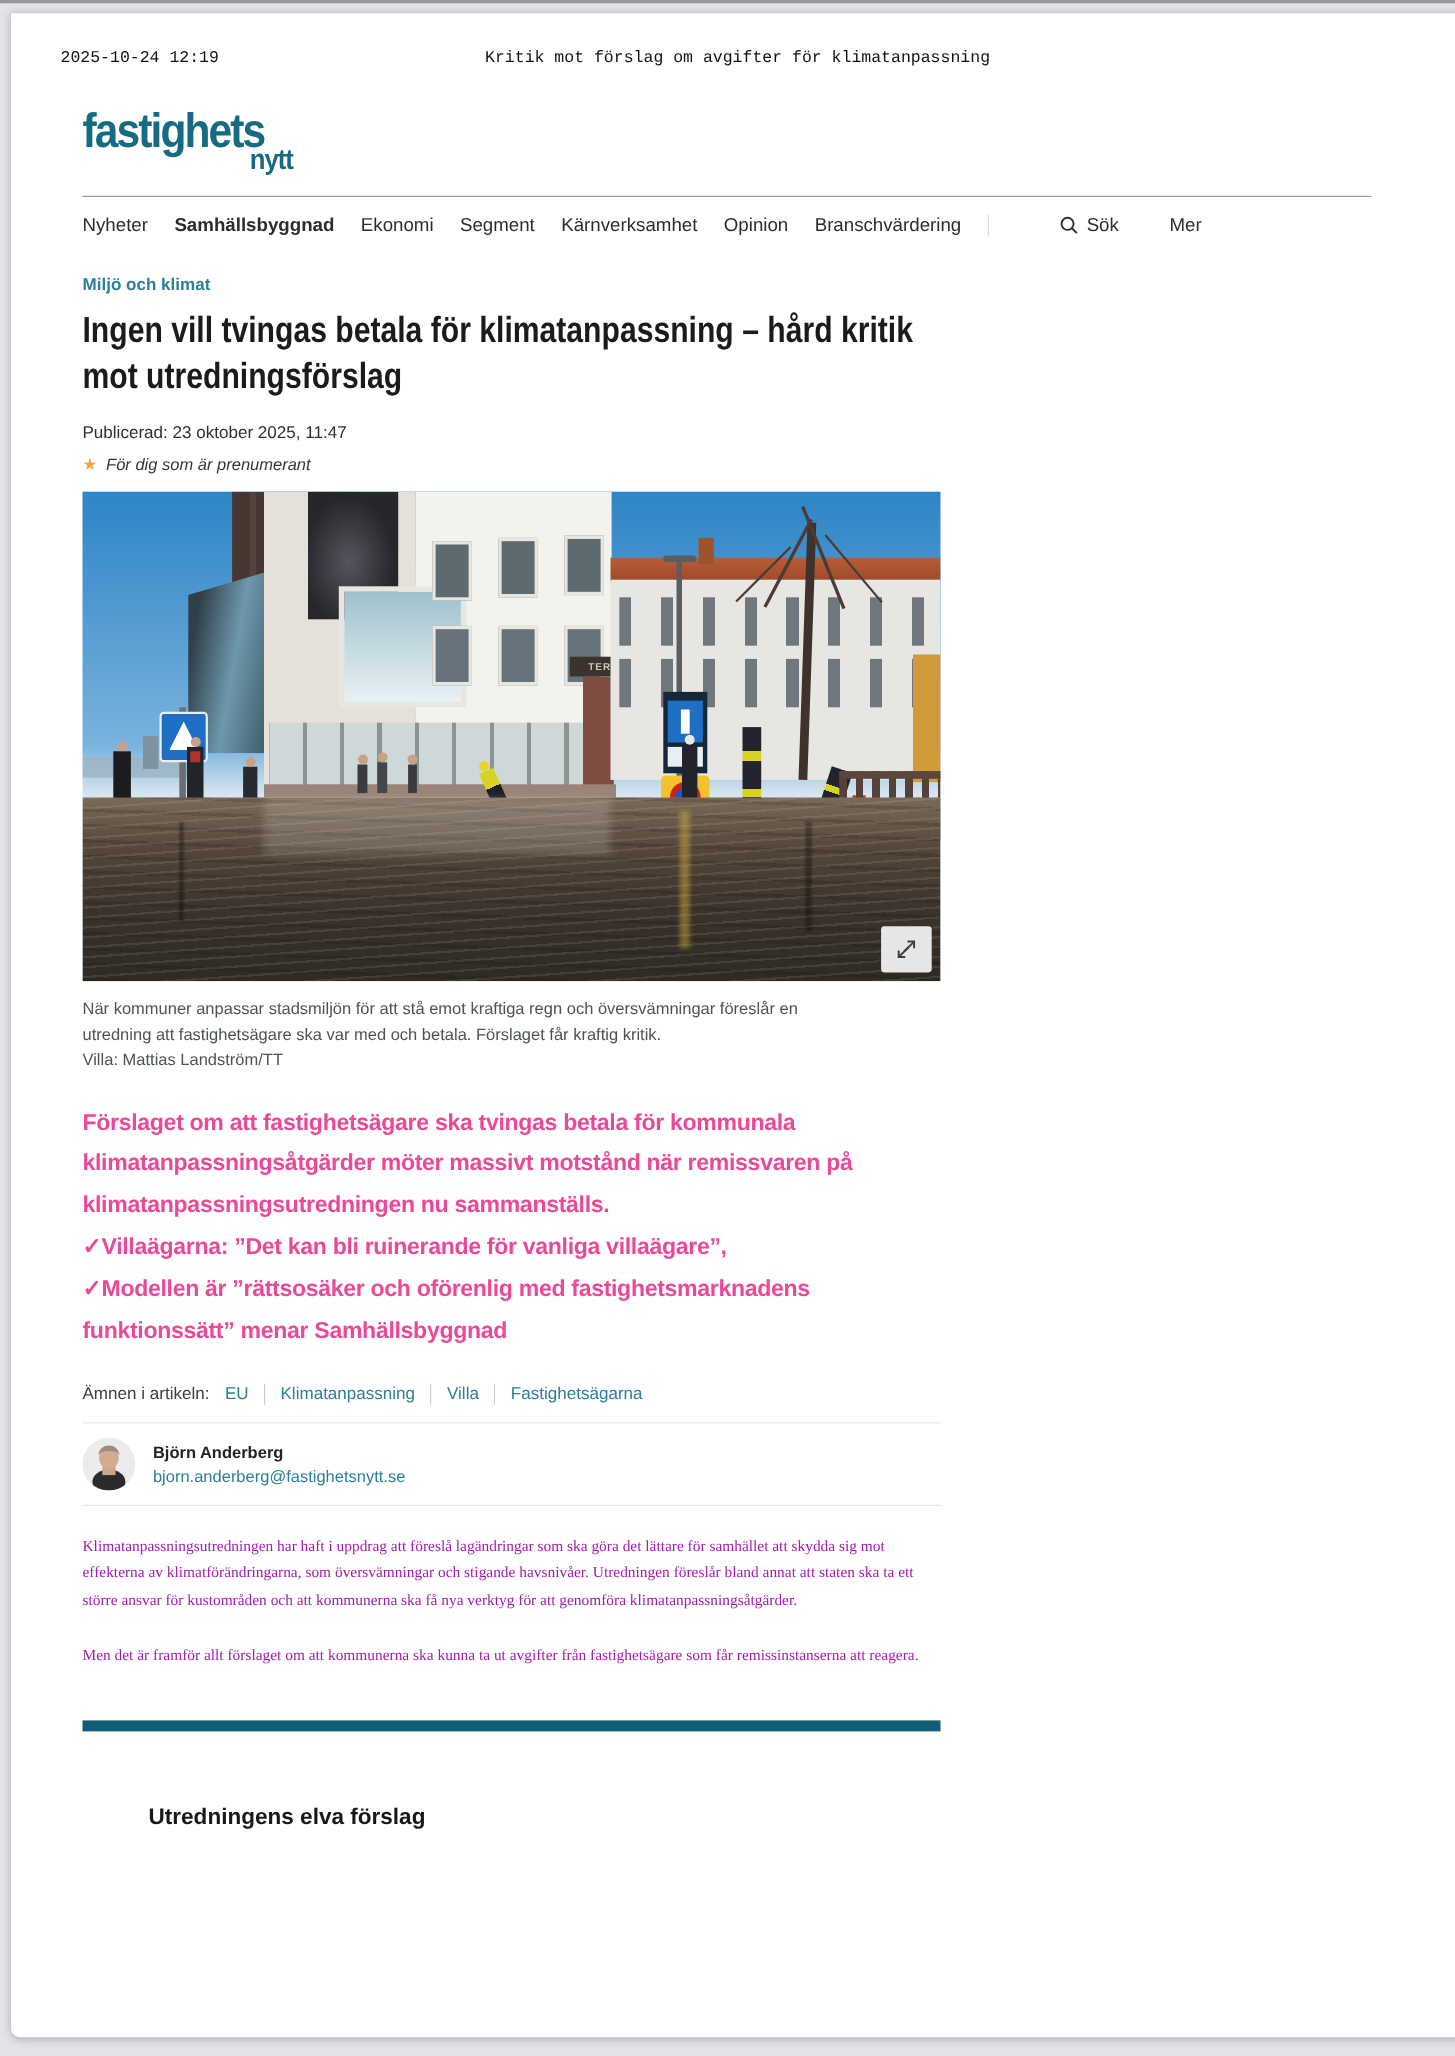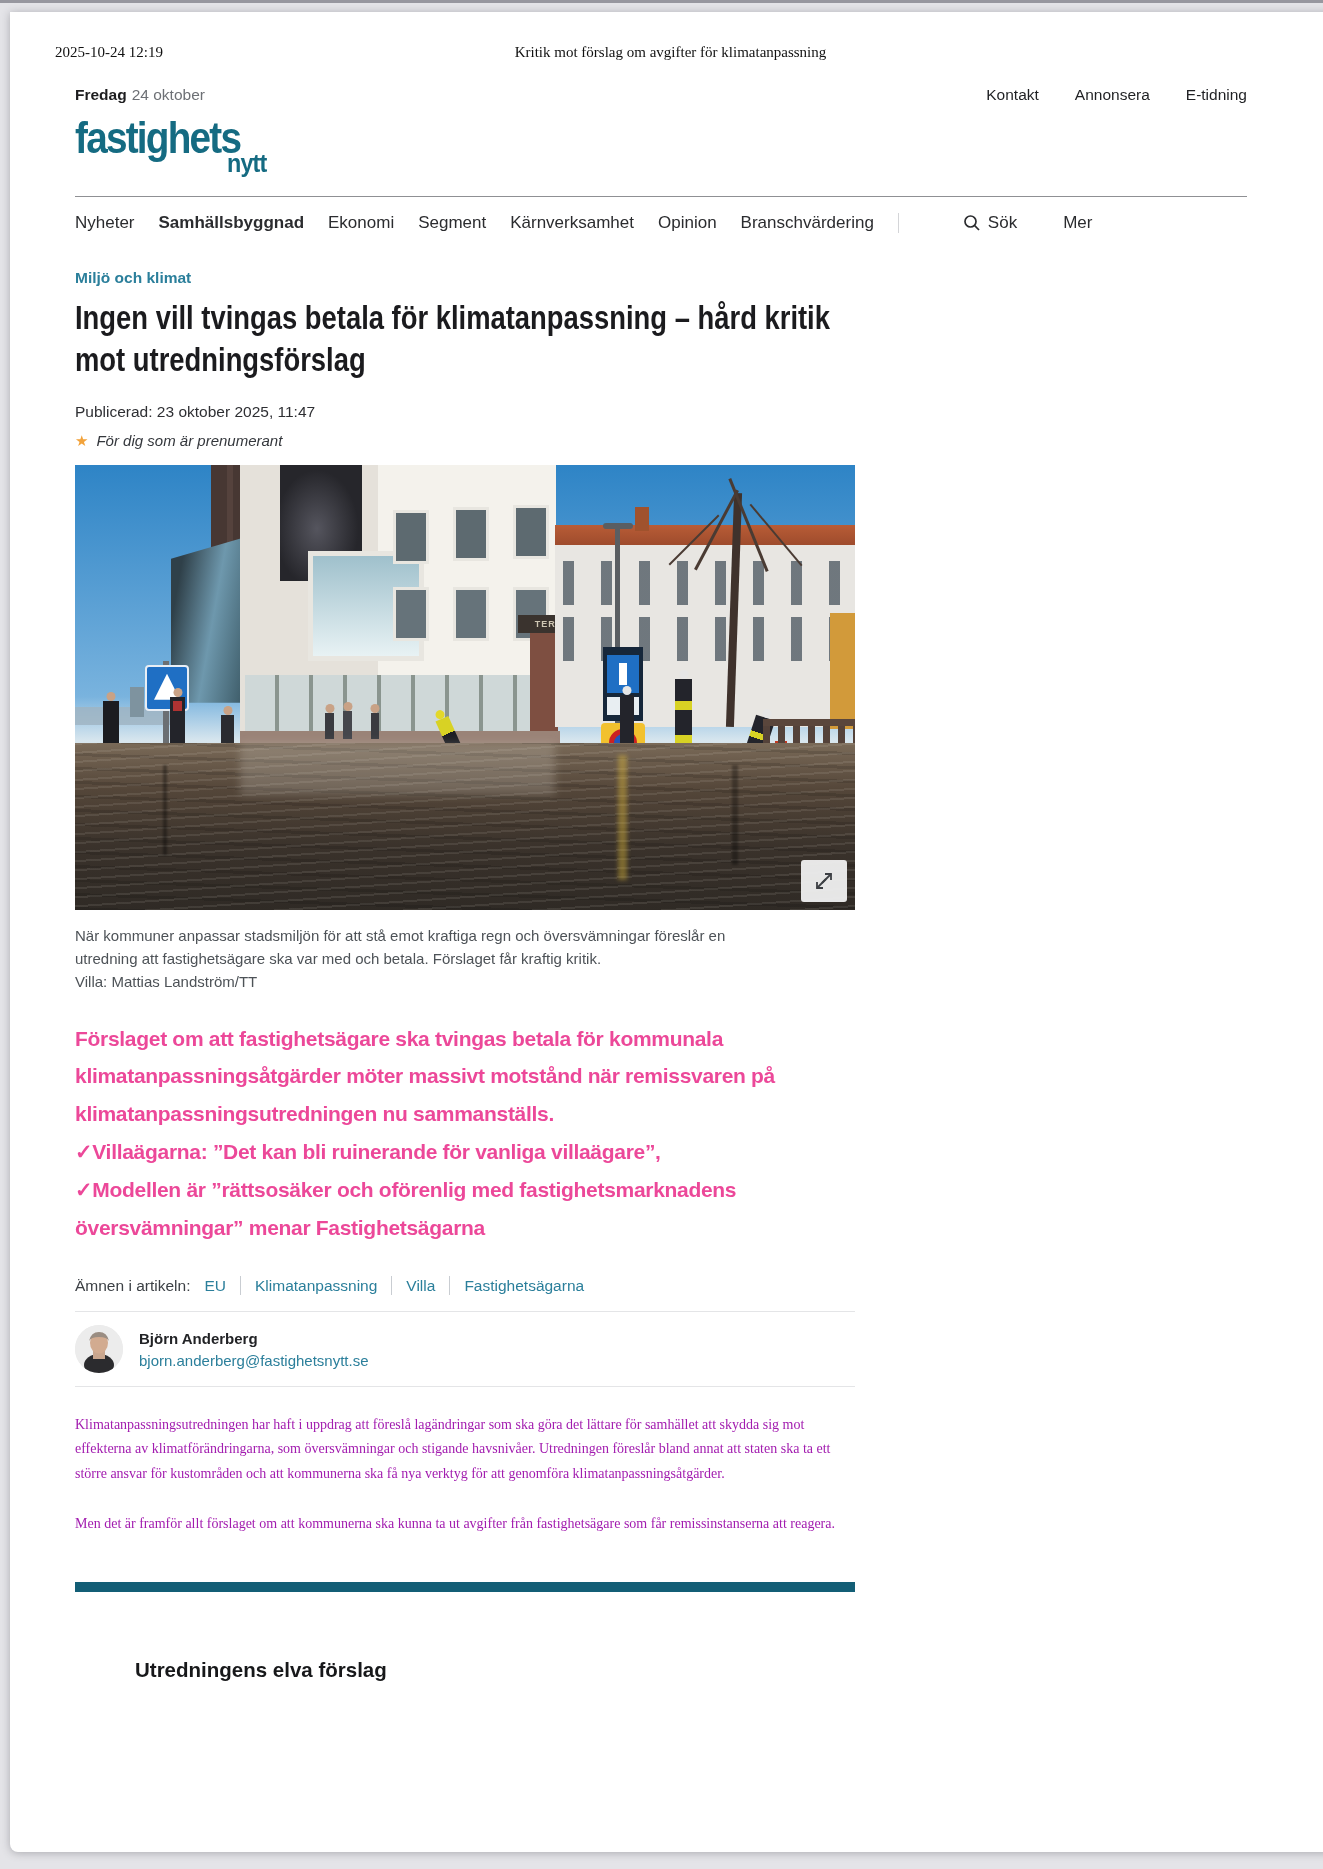--- a/index.html
+++ b/index.html
@@ -10,21 +10,21 @@
     -webkit-font-smoothing:antialiased;
   }
   body::before{content:"";position:absolute;top:0;left:0;right:0;height:3px;background:#97979f;z-index:5;}
   .page{
     position:absolute;left:10px;top:12px;width:1321px;height:1840px;
     background:#ffffff;border-radius:0 0 0 8px;
     box-shadow:0 1px 8px rgba(60,60,70,.35);
   }
   
   .print-header{position:absolute;top:32px;left:45px;right:45px;height:20px;
-    font-family:Liberation Serif, serif;font-size:15px;color:#111;}
+    font-family:Liberation Mono, monospace;font-size:15px;color:#111;}
   .ph-date{position:absolute;left:0;top:0;}
   .ph-title{position:absolute;left:0;right:0;text-align:center;}
   .print-footer{position:absolute;left:45px;right:68px;top:1798px;
     font-family:"Liberation Serif",serif;font-size:14px;color:#111;
     display:flex;justify-content:space-between;}
   
   .content{position:absolute;left:65px;top:74px;width:1172px;}
   .mast-row{display:flex;justify-content:space-between;align-items:baseline;font-size:15.5px;}
   .day{font-weight:700;color:#1d1d1f;}
   .daydate{color:#6d7075;margin-left:5px;}
@@ -93,30 +93,20 @@
 
 <div class="page">
 
   <div class="print-header">
     <span class="ph-date">2025-10-24 12:19</span>
     <span class="ph-title">Kritik mot förslag om avgifter för klimatanpassning</span>
   </div>
 
   <div class="content">
 
-    <div class="mast-row">
-      <div>
-        <span class="day">Fredag</span><span class="daydate">24 oktober</span>
-      </div>
-      <div class="top-links">
-        <span>Kontakt</span>
-        <span>Annonsera</span>
-        <span>E-tidning</span>
-      </div>
-    </div>
 
     <div class="logo">
       <div class="logo-top">fastighets</div>
       <div class="logo-bottom">nytt</div>
     </div>
 
     <hr class="mast-rule">
 
     <div class="nav">
       <span class="nav-item">Nyheter</span>
@@ -253,21 +243,21 @@
       </div>
 
       <div class="caption">
         <div>När kommuner anpassar stadsmiljön för att stå emot kraftiga regn och översvämningar föreslår en utredning att fastighetsägare ska var med och betala. Förslaget får kraftig kritik.</div>
         <div class="credit">Villa: Mattias Landström/TT</div>
       </div>
 
       <div class="lead">
         <div>Förslaget om att fastighetsägare ska tvingas betala för kommunala klimatanpassningsåtgärder möter massivt motstånd när remissvaren på klimatanpassningsutredningen nu sammanställs.</div>
         <div>✓Villaägarna: ”Det kan bli ruinerande för vanliga villaägare”,</div>
-        <div>✓Modellen är ”rättsosäker och oförenlig med fastighetsmarknadens översvämningar” menar Fastighetsägarna</div>
+        <div>✓Modellen är ”rättsosäker och oförenlig med fastighetsmarknadens funktionssätt” menar Samhällsbyggnad</div>
       </div>
 
       <div class="topics">
         <span class="topics-label">Ämnen i artikeln:</span>
         <span class="topic-link">EU</span>
         <span class="topic-sep"></span>
         <span class="topic-link">Klimatanpassning</span>
         <span class="topic-sep"></span>
         <span class="topic-link">Villa</span>
         <span class="topic-sep"></span>

